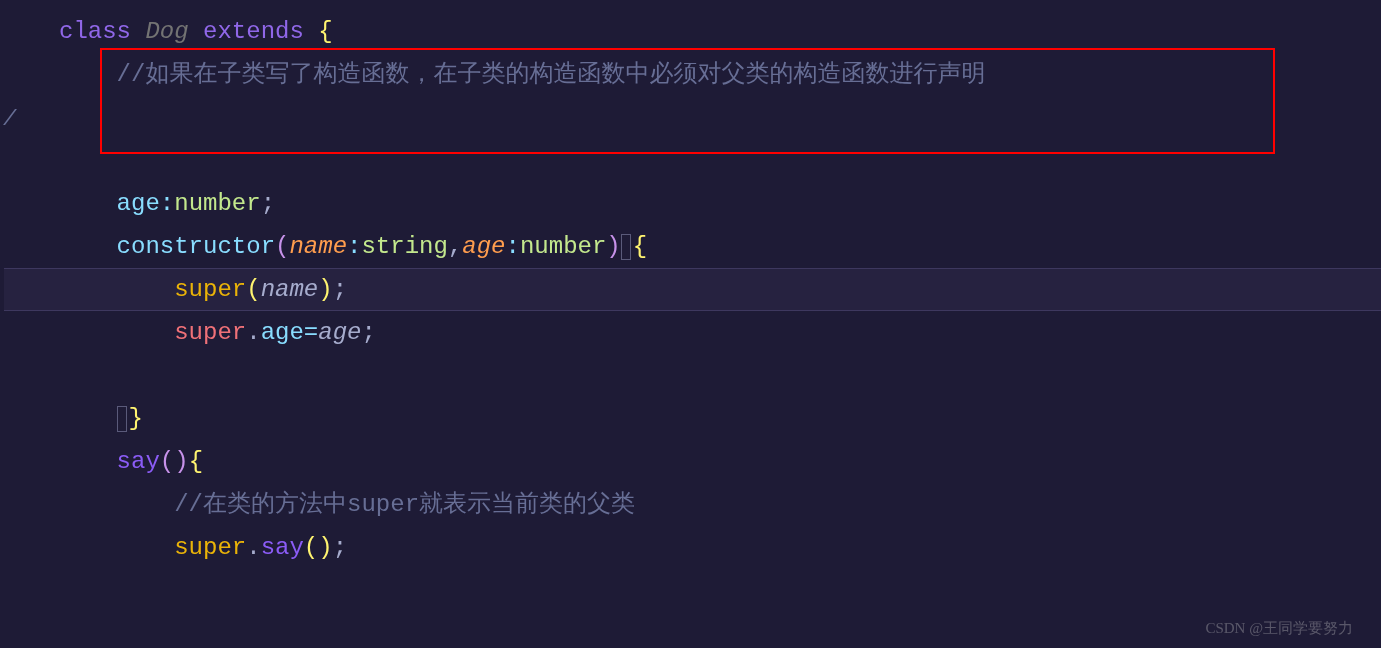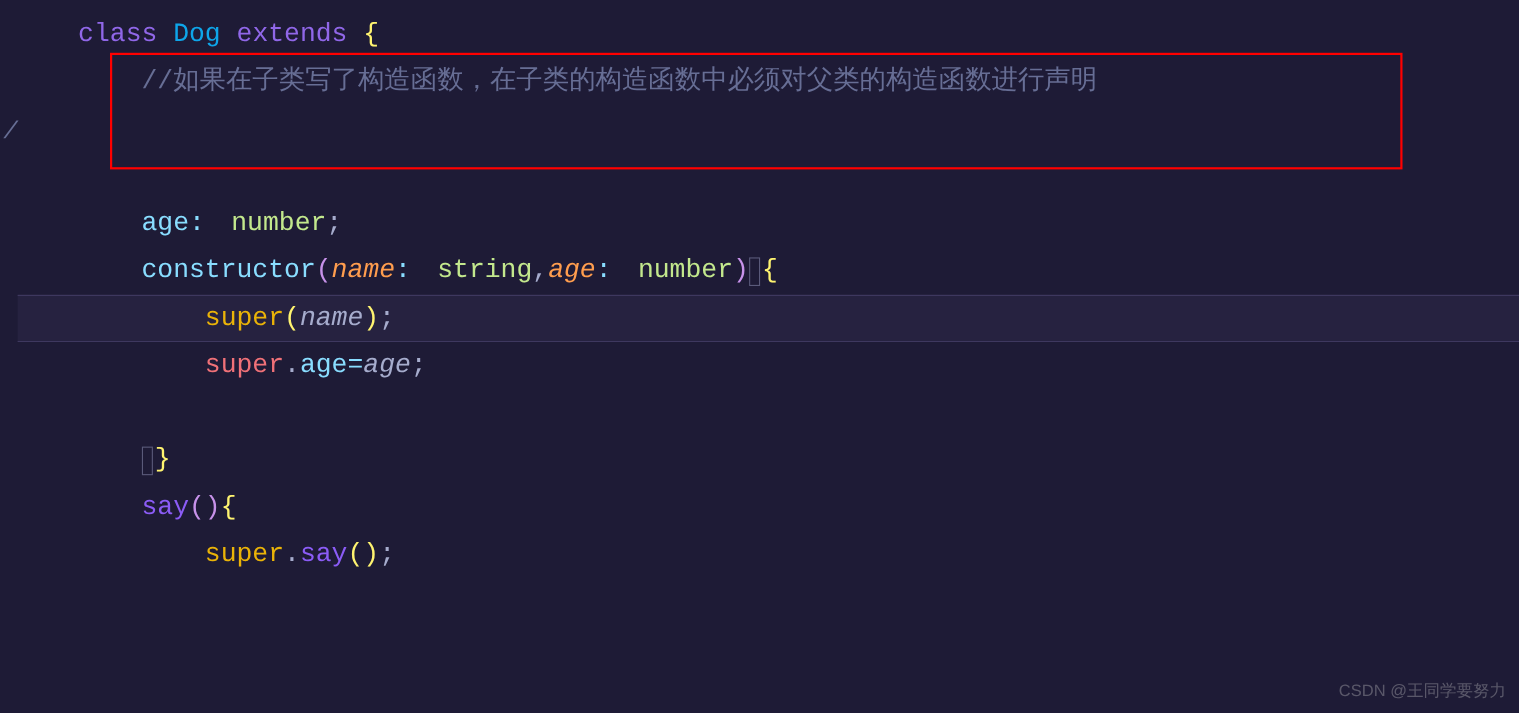--- a/index.html
+++ b/index.html
@@ -12,37 +12,37 @@
       font-family: 'Consolas', 'Monaco', 'Courier New', monospace;
       font-size: 24px;
       line-height: 1.8;
       color: #d4d4d4;
       width: 1381px;
       height: 648px;
       overflow: hidden;
       position: relative;
     }
     .code-container {
-      padding: 10px 0 0 16px;
+      padding: 10px 0 0 4px;
       position: relative;
     }
     .line {
       white-space: pre;
       padding-left: 55px;
       height: 43px;
       display: flex;
       align-items: center;
     }
     .keyword-class { color: #9067e8; }
-    .class-name { color: #0ea5e9; }
+    .class-name { color: #737373; font-style: italic; }
     .keyword-extends { color: #9067e8; }
     .brace { color: #fff470; }
     .punct { color: #a6accd; }
     .property { color: #89ddff; }
-    .type { color: #c3e88d; margin-left: 24px; }
+    .type { color: #c3e88d; }
     .comment { color: #676e95; }
     .constructor-kw { color: #89ddff; }
     .param-name { color: #ff9d4e; font-style: italic; }
     .param-var { color: #a6accd; font-style: italic; }
     .paren { color: #c792ea; }
     .paren-yellow { color: #fff470; }
     .super-kw { color: #eab308; }
     .this-kw { color: #f07178; }
     .operator { color: #89ddff; }
     .method { color: #8b5cf6; }
@@ -79,24 +79,24 @@
       left: 3px;
       top: 100px;
       color: #676e95;
       font-style: italic;
       font-size: 22px;
     }
     
     .watermark {
       position: absolute;
       bottom: 6px;
-      right: 12px;
+      right: 28px;
       color: rgba(200, 200, 200, 0.35);
       font-size: 15px;
-      font-family: Liberation Sans, sans-serif;
+      font-family: Liberation Serif, serif;
       font-style: normal;
       text-align: right;
     }
   </style>
 </head>
 <body>
 
 <div class="code-container">
 
   <div class="line"><span class="keyword-class">class </span><span class="class-name">Dog </span><span class="keyword-extends">extends </span><span class="brace">{</span></div>
@@ -113,20 +113,21 @@
   <div class="line highlight-line"><span>        </span><span class="super-kw">super</span><span class="paren-yellow">(</span><span class="param-var">name</span><span class="paren-yellow">)</span><span class="semi">;</span></div>
 
   <div class="line"><span>        </span><span class="this-kw">super</span><span class="dot">.</span><span class="property">age</span><span class="operator">=</span><span class="param-var">age</span><span class="semi">;</span></div>
 
   <div class="line"></div>
 
   <div class="line"><span>    </span><span class="bracket-hint"></span><span class="brace">}</span></div>
 
   <div class="line"><span>    </span><span class="method">say</span><span class="paren">(</span><span class="paren">)</span><span class="brace">{</span></div>
 
+  <div class="line"><span>        </span><span class="comment">//在类的方法中super就表示当前类的父类</span></div>
 
   <div class="line"><span>        </span><span class="super-kw">super</span><span class="dot">.</span><span class="method">say</span><span class="paren-yellow">(</span><span class="paren-yellow">)</span><span class="semi">;</span></div>
 
   <div class="red-box"></div>
 
   <div class="gutter-slash">/</div>
 </div>
 
 <div class="watermark">CSDN @王同学要努力</div>
 

